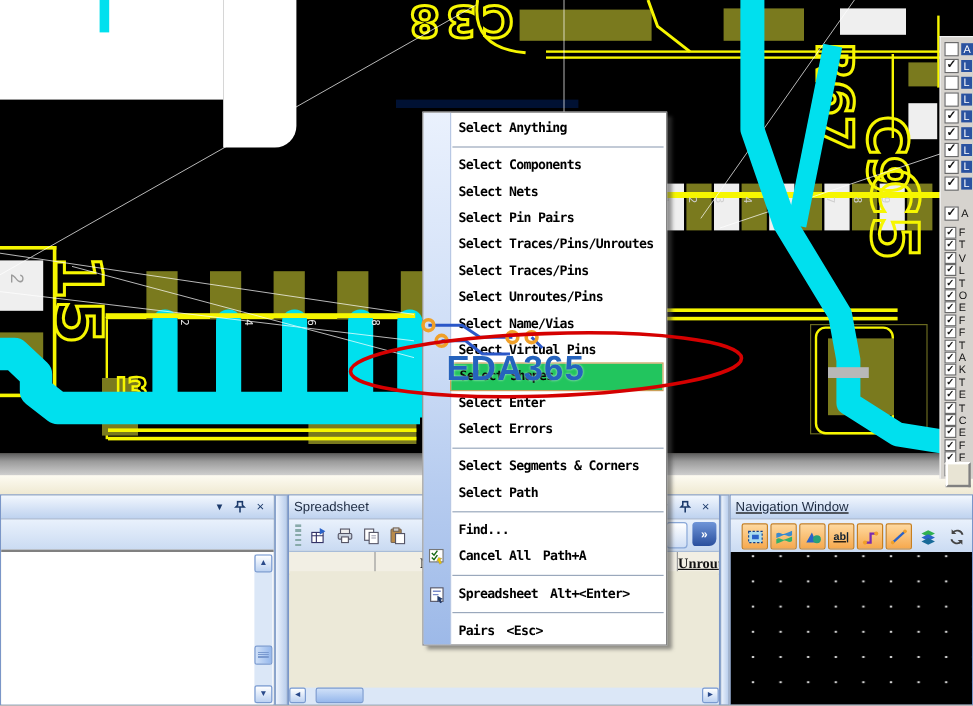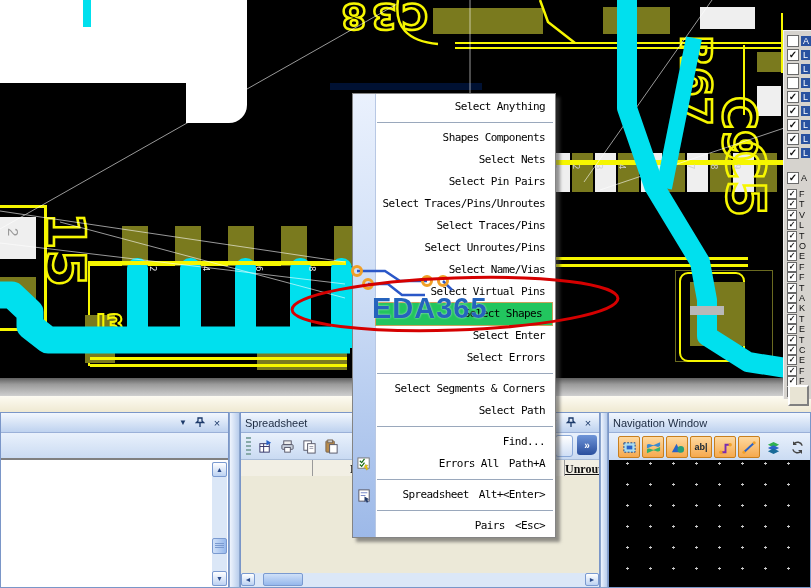--- a/index.html
+++ b/index.html
@@ -72,21 +72,21 @@
   .sspanel{left:240px;width:360px;}
   .ss-header{height:18px;background:#f2efe4;border-bottom:1px solid #9a9a9a;display:flex;
              font-family:"Liberation Serif",serif;font-weight:bold;font-size:12px;color:#111;}
   .ss-col{border-right:1px solid #9a9a9a;display:flex;align-items:center;justify-content:center;box-sizing:border-box;}
   .ss-content{position:absolute;left:0;top:63px;right:0;bottom:14px;background:#ece9d8;}
   .hscroll{position:absolute;left:0;bottom:0;right:0;height:14px;background:#dbe7f7;}
   .hthumb{position:absolute;left:22px;top:0;width:40px;height:13px;background:linear-gradient(#cfe0f8,#96b8ec);
           border:1px solid #7a9ad0;border-radius:2px;box-sizing:border-box;}
 
   
-  .navpanel{left:608px;width:203px;}
+  .navpanel{left:608px;width:203px;text-decoration:underline;}
   .nav-content{position:absolute;left:0;top:47px;right:0;bottom:0;background:#000;
                background-image:radial-gradient(#cfcfcf 1px,transparent 1.4px);
                background-size:23px 21px;background-position:7px 14px;}
 
   .splitter{position:absolute;top:412px;height:176px;background:linear-gradient(90deg,#eef4fd,#b8cdec);border:1px solid #8aa4cc;box-sizing:border-box;z-index:2;}
 
   
   .dispctl{left:783px;top:30px;width:28px;height:368px;background:#d6d3ce;z-index:3;
            border-left:1px solid #f2f2f2;border-top:1px solid #f2f2f2;overflow:hidden;}
   .chkrow{position:absolute;left:3px;display:flex;align-items:center;gap:2px;}
@@ -101,21 +101,21 @@
 
   
   .ctxmenu{position:absolute;left:352px;top:93px;width:204px;height:445px;background:#fff;
            border:1px solid #848484;box-sizing:border-box;z-index:50;
            box-shadow:4px 4px 3px rgba(70,70,70,0.55);
            font-family:"DejaVu Sans Mono",monospace;font-size:11px;letter-spacing:-0.6px;color:#000;}
   .menu-strip{position:absolute;left:0;top:0;bottom:0;width:22px;
               background:linear-gradient(180deg,#eaf1fd 0%,#cdddf6 45%,#9db9e8 100%);
               border-right:1px solid #b8c8e4;}
   .menu-items{position:absolute;left:22px;right:0;top:0;bottom:0;padding-top:2px;}
-  .mi{height:22px;line-height:22px;padding:0 10px 0 7px;display:flex;justify-content:flex-end;white-space:nowrap;}
+  .mi{height:22px;line-height:22px;padding:0 10px 0 7px;display:flex;justify-content:flex-start;white-space:nowrap;font-weight:bold;}
   .mi.hl{background:#22c55e;outline:1px solid #caa05a;margin:0 3px 0 1px;}
   .msep{height:9px;position:relative;}
   .msep:after{content:"";position:absolute;left:2px;right:2px;top:4px;border-top:1px solid #9aa8bc;}
   .msc{margin-left:10px;}
   .strip-ico{position:absolute;left:3px;width:17px;height:17px;display:flex;align-items:center;justify-content:center;}
 
   
   .trace-overlay{position:absolute;left:0;top:0;z-index:60;pointer-events:none;}
   .watermark{position:absolute;left:372px;top:292px;z-index:70;font-size:29px;font-weight:bold;
              color:#2563bd;letter-spacing:1px;font-family:"Liberation Sans",sans-serif;
@@ -515,21 +515,21 @@
   <div class="abs corner-btn"></div>
 
   <div class="ctxmenu">
     <div class="menu-strip"></div>
     <div class="menu-items" id="menu-items">
         <div class="mi">
           <span>Select Anything</span>
         </div>
         <div class="msep"></div>
         <div class="mi">
-          <span>Shapes Components</span>
+          <span>Select Components</span>
         </div>
         <div class="mi">
           <span>Select Nets</span>
         </div>
         <div class="mi">
           <span>Select Pin Pairs</span>
         </div>
         <div class="mi">
           <span>Select Traces/Pins/Unroutes</span>
         </div>
@@ -559,21 +559,21 @@
           <span>Select Segments &amp; Corners</span>
         </div>
         <div class="mi">
           <span>Select Path</span>
         </div>
         <div class="msep"></div>
         <div class="mi">
           <span>Find...</span>
         </div>
         <div class="mi">
-          <span>Errors All</span>
+          <span>Cancel All</span>
           <span class="msc">Path+A</span>
         </div>
         <div class="msep"></div>
         <div class="mi">
           <span>Spreadsheet</span>
           <span class="msc">Alt+&lt;Enter&gt;</span>
         </div>
         <div class="msep"></div>
         <div class="mi">
           <span>Pairs</span>

